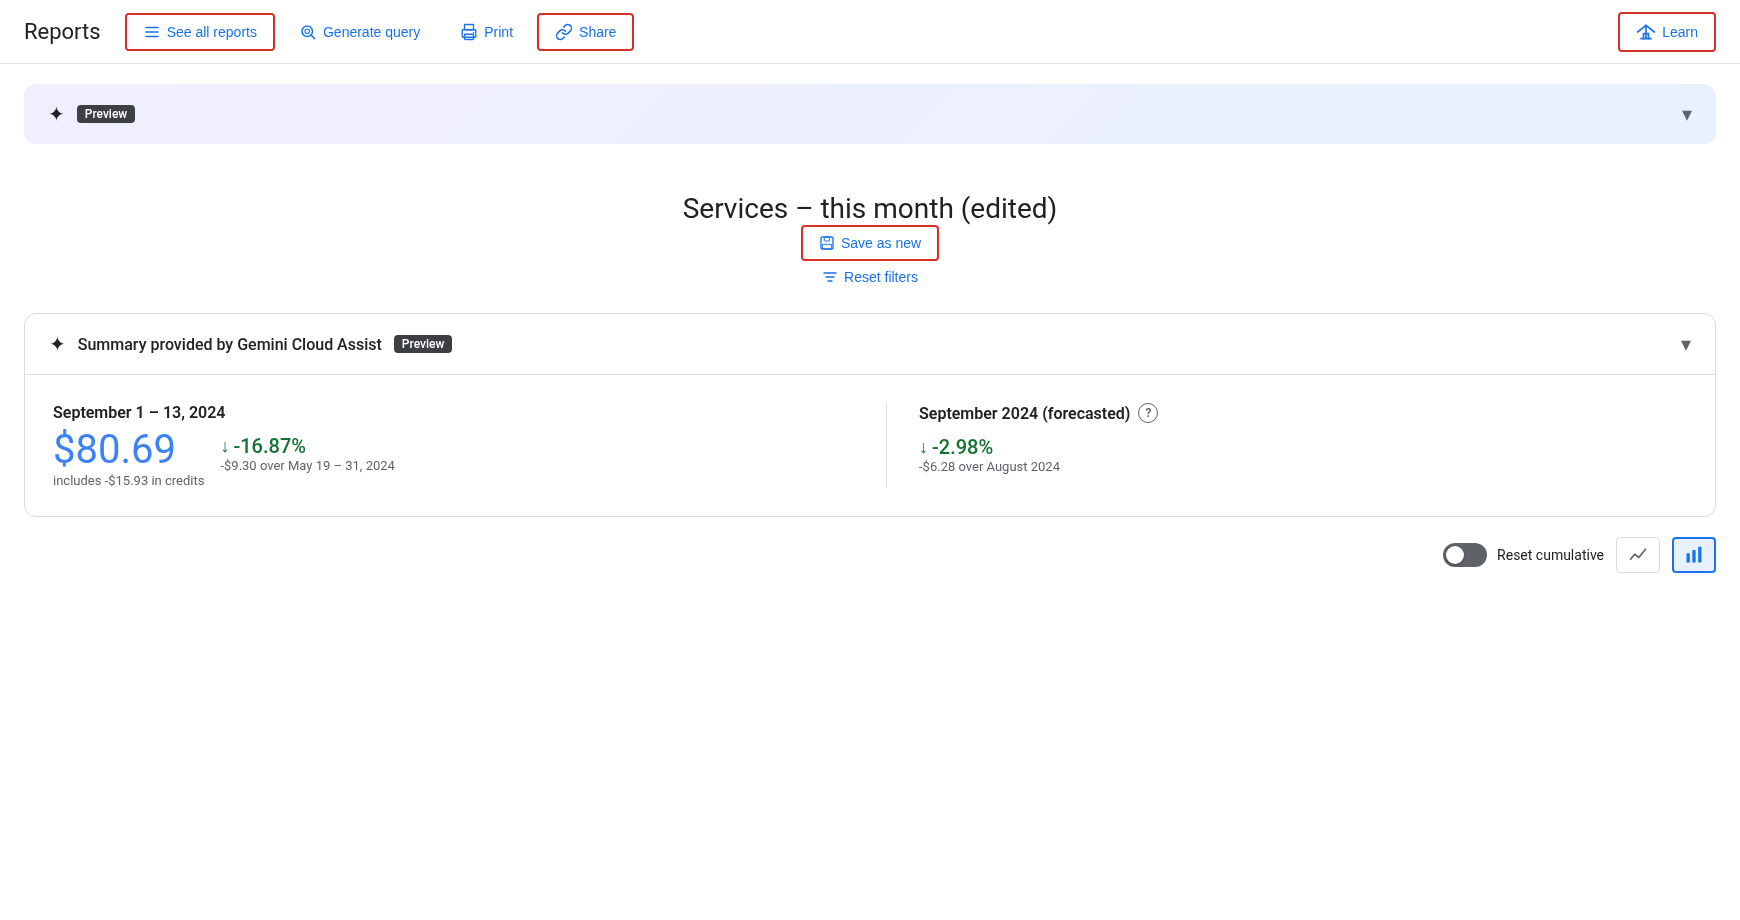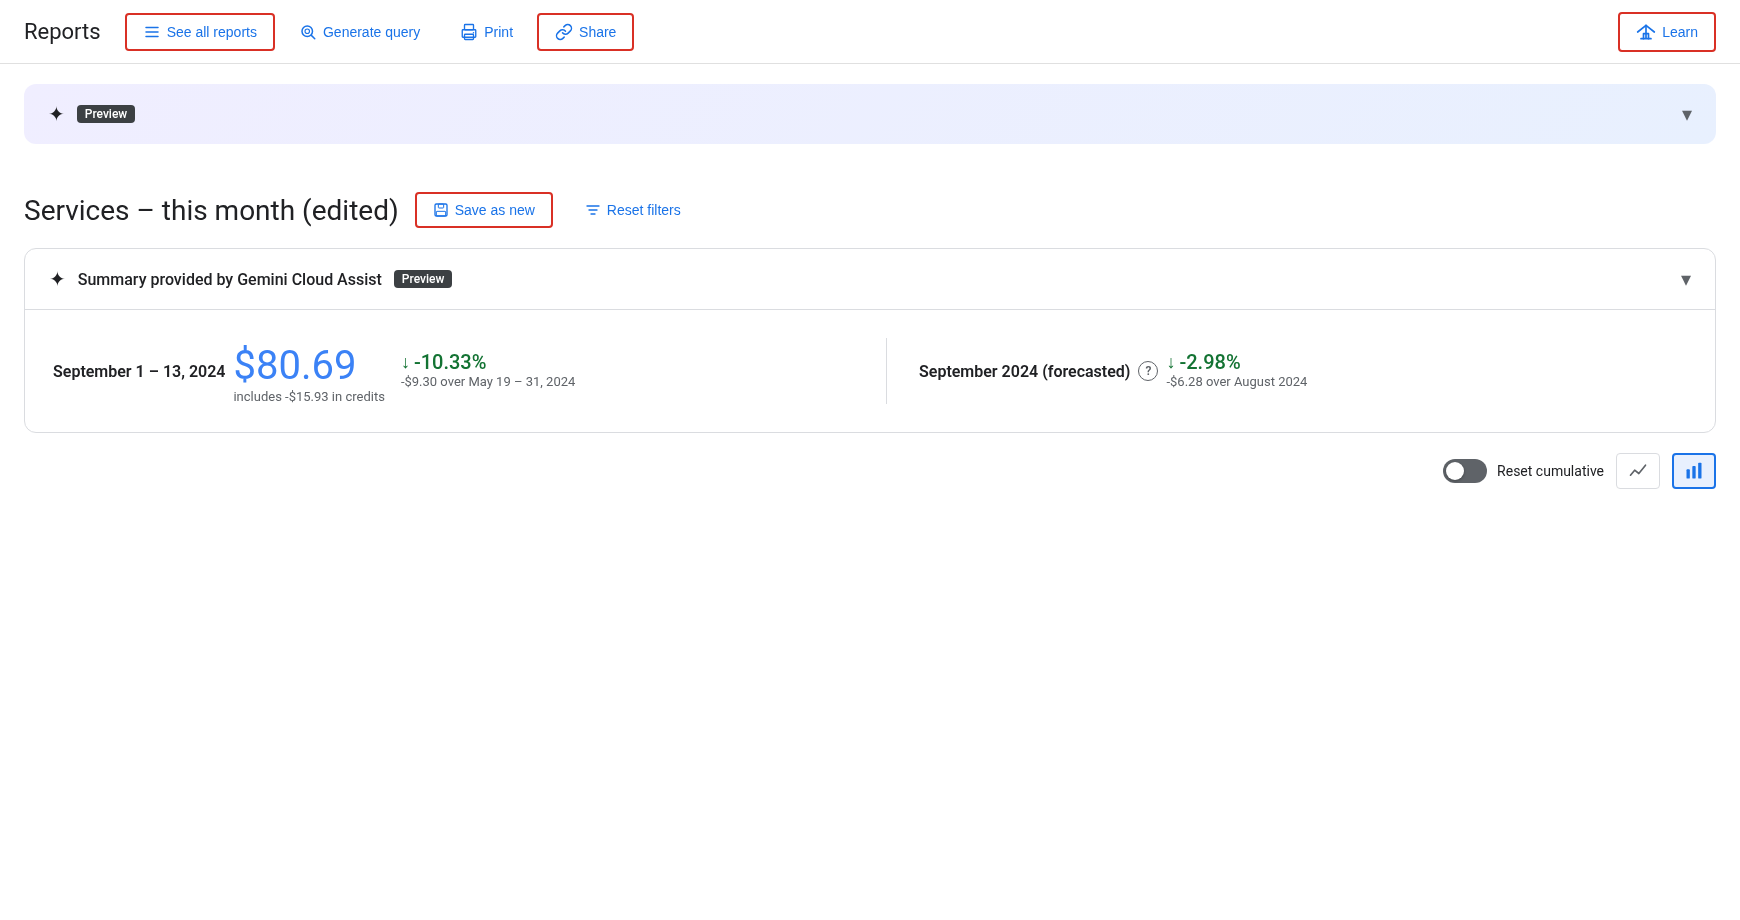--- a/index.html
+++ b/index.html
@@ -91,21 +91,21 @@
     .chevron-down {
       font-size: 20px;
       color: #5f6368;
     }
 
     
     .page-title-section {
       display: flex;
       align-items: center;
       padding: 28px 24px 20px 24px;
-      gap: 16px;
+      flex-direction: column;
     }
     .page-title {
       font-size: 28px;
       font-weight: 400;
       color: #202124;
     }
     .save-as-new-btn {
       display: flex;
       align-items: center;
       gap: 6px;
@@ -155,21 +155,21 @@
       font-weight: 500;
     }
     .summary-body {
       display: grid;
       grid-template-columns: 1fr 1fr;
       padding: 28px 28px;
       gap: 32px;
     }
     .summary-col {
       display: flex;
-      gap: 8px;
+      flex-direction: column;
     }
     .summary-col-divider {
       border-left: 1px solid #dadce0;
       padding-left: 32px;
     }
     .period-label {
       font-size: 16px;
       font-weight: 600;
       color: #202124;
       display: flex;
@@ -370,21 +370,21 @@
         <span>September 1 – 13, 2024</span>
       </div>
       <div style="display:flex; align-items:flex-start; gap:16px; margin-top:4px;">
         <div>
           <div class="amount">$80.69</div>
           <div class="credits-note">includes -$15.93 in credits</div>
         </div>
         <div style="margin-top:8px;">
           <div class="change-pct">
             <span class="arrow-down">↓</span>
-            <span>-10.33%</span>
+            <span>-16.87%</span>
           </div>
           <div class="change-desc">-$9.30 over May 19 – 31, 2024</div>
         </div>
       </div>
     </div>
 
     <div class="summary-col summary-col-divider">
       <div class="period-label">
         <span>September 2024 (forecasted)</span>
         <span class="help-icon">?</span>

